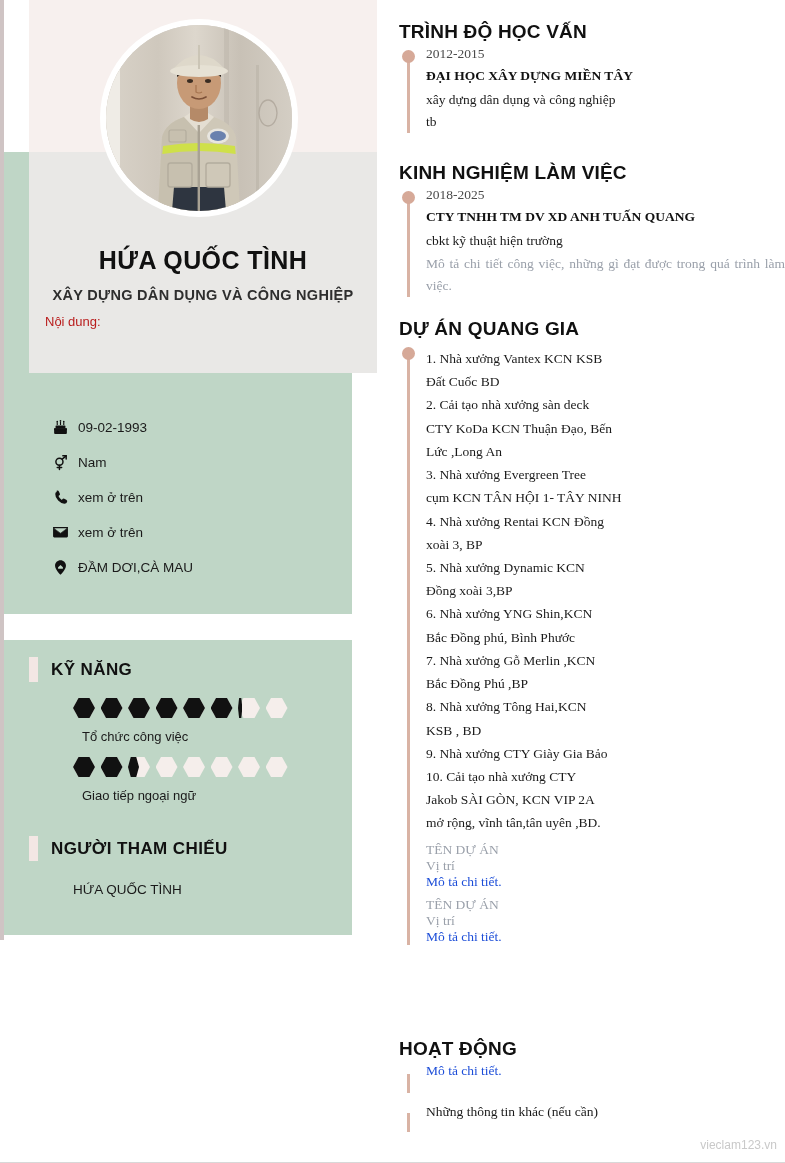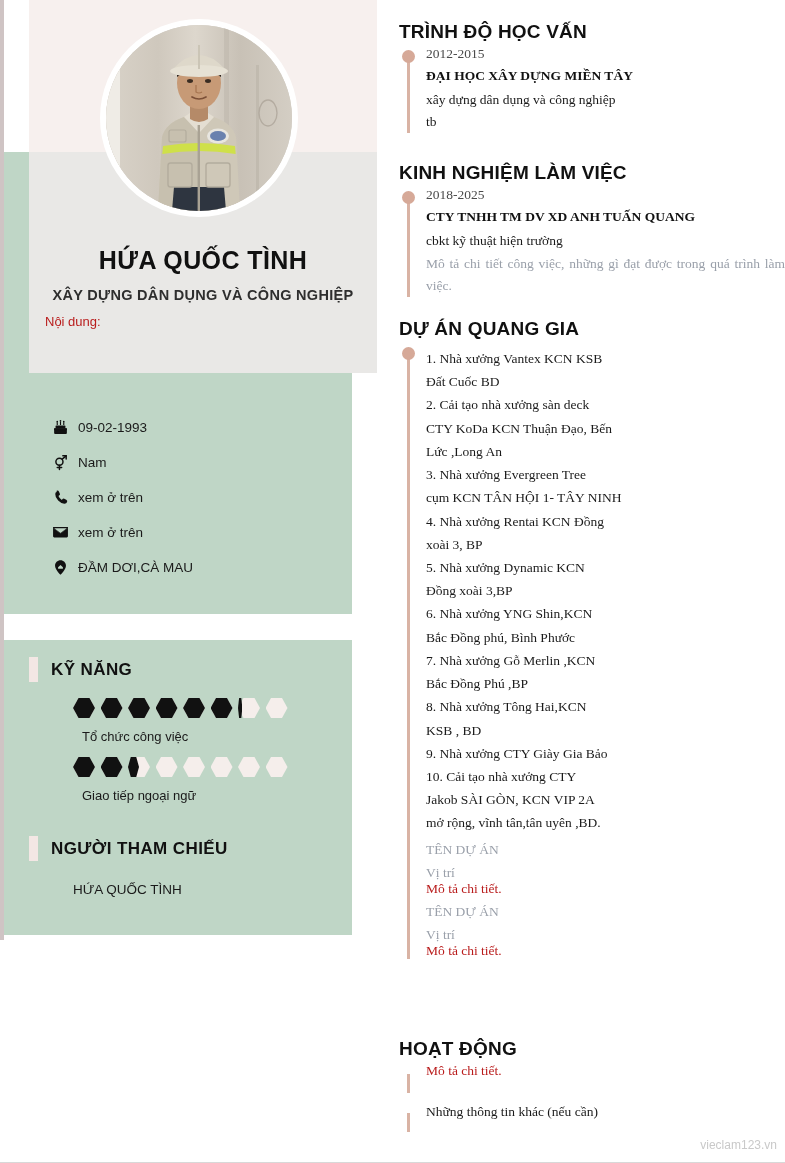--- a/index.html
+++ b/index.html
@@ -105,22 +105,22 @@
   .tl.dot::after {
     content: ""; position: absolute; left: 3px; top: 4px;
     width: 13px; height: 13px; border-radius: 50%; background: #d6a998;
   }
   .tl-date { font-size: 13.5px; color: #4a4a4a; margin-bottom: 6px; }
   .tl-org { font-size: 13.5px; font-weight: bold; color: #111; margin-bottom: 6px; }
   .tl-role { font-size: 13.5px; color: #1a1a1a; margin-bottom: 2px; line-height: 1.5; }
   .tl-desc { font-size: 13.5px; color: #9aa0aa; line-height: 1.62; text-align: justify; }
   .proj-line { font-size: 13.5px; color: #1a1a1a; line-height: 1.72; }
   .ph-title { font-size: 13.5px; color: #9aa0aa; margin-top: 7px; }
-  .ph-sub { font-size: 13.5px; color: #9aa0aa; margin-top: 7px; }
-  .ph-desc { font-size: 13.5px; color: #b91c1c; }
+  .ph-sub { font-size: 13.5px; color: #9aa0aa; margin-top: 0; }
+  .ph-desc { font-size: 13.5px; color: #1d4ed8; }
   .blk { margin-bottom: 4px; }
   .watermark {
     position: absolute; right: 8px; bottom: 10px;
     font-size: 12px; color: #c9c9c9;
   }
 </style>
 </head>
 <body>
 
 <div class="page">

